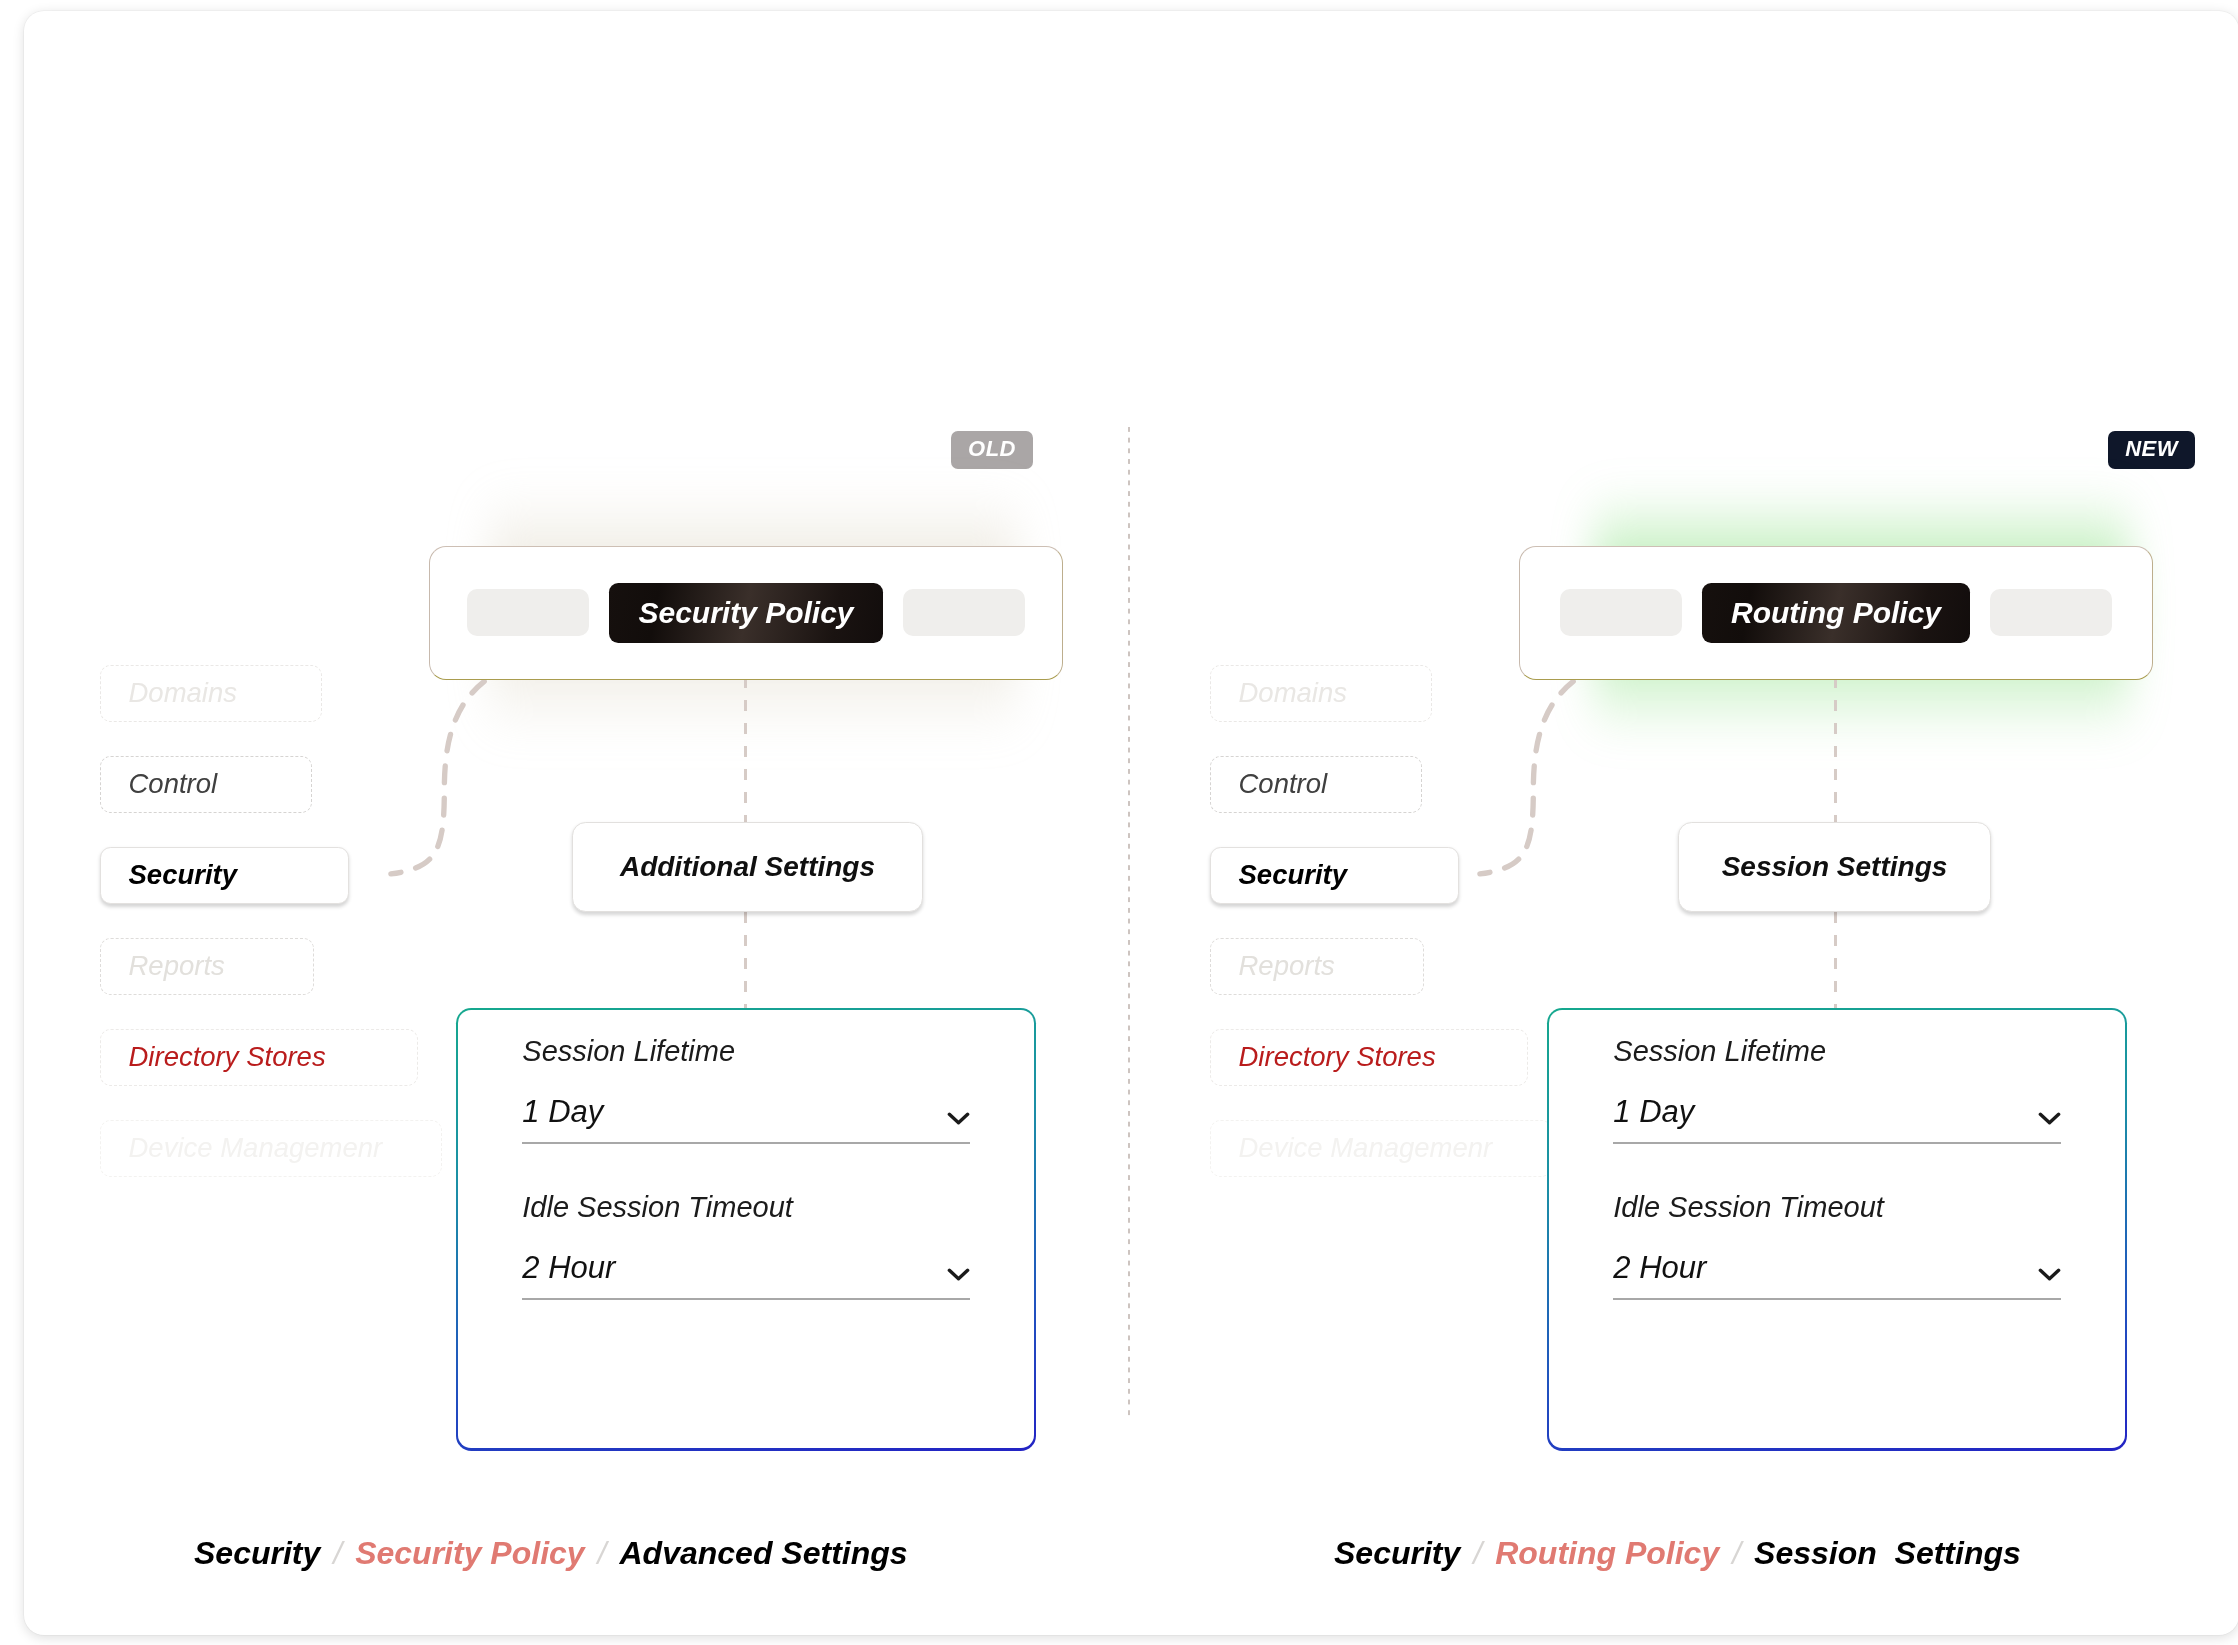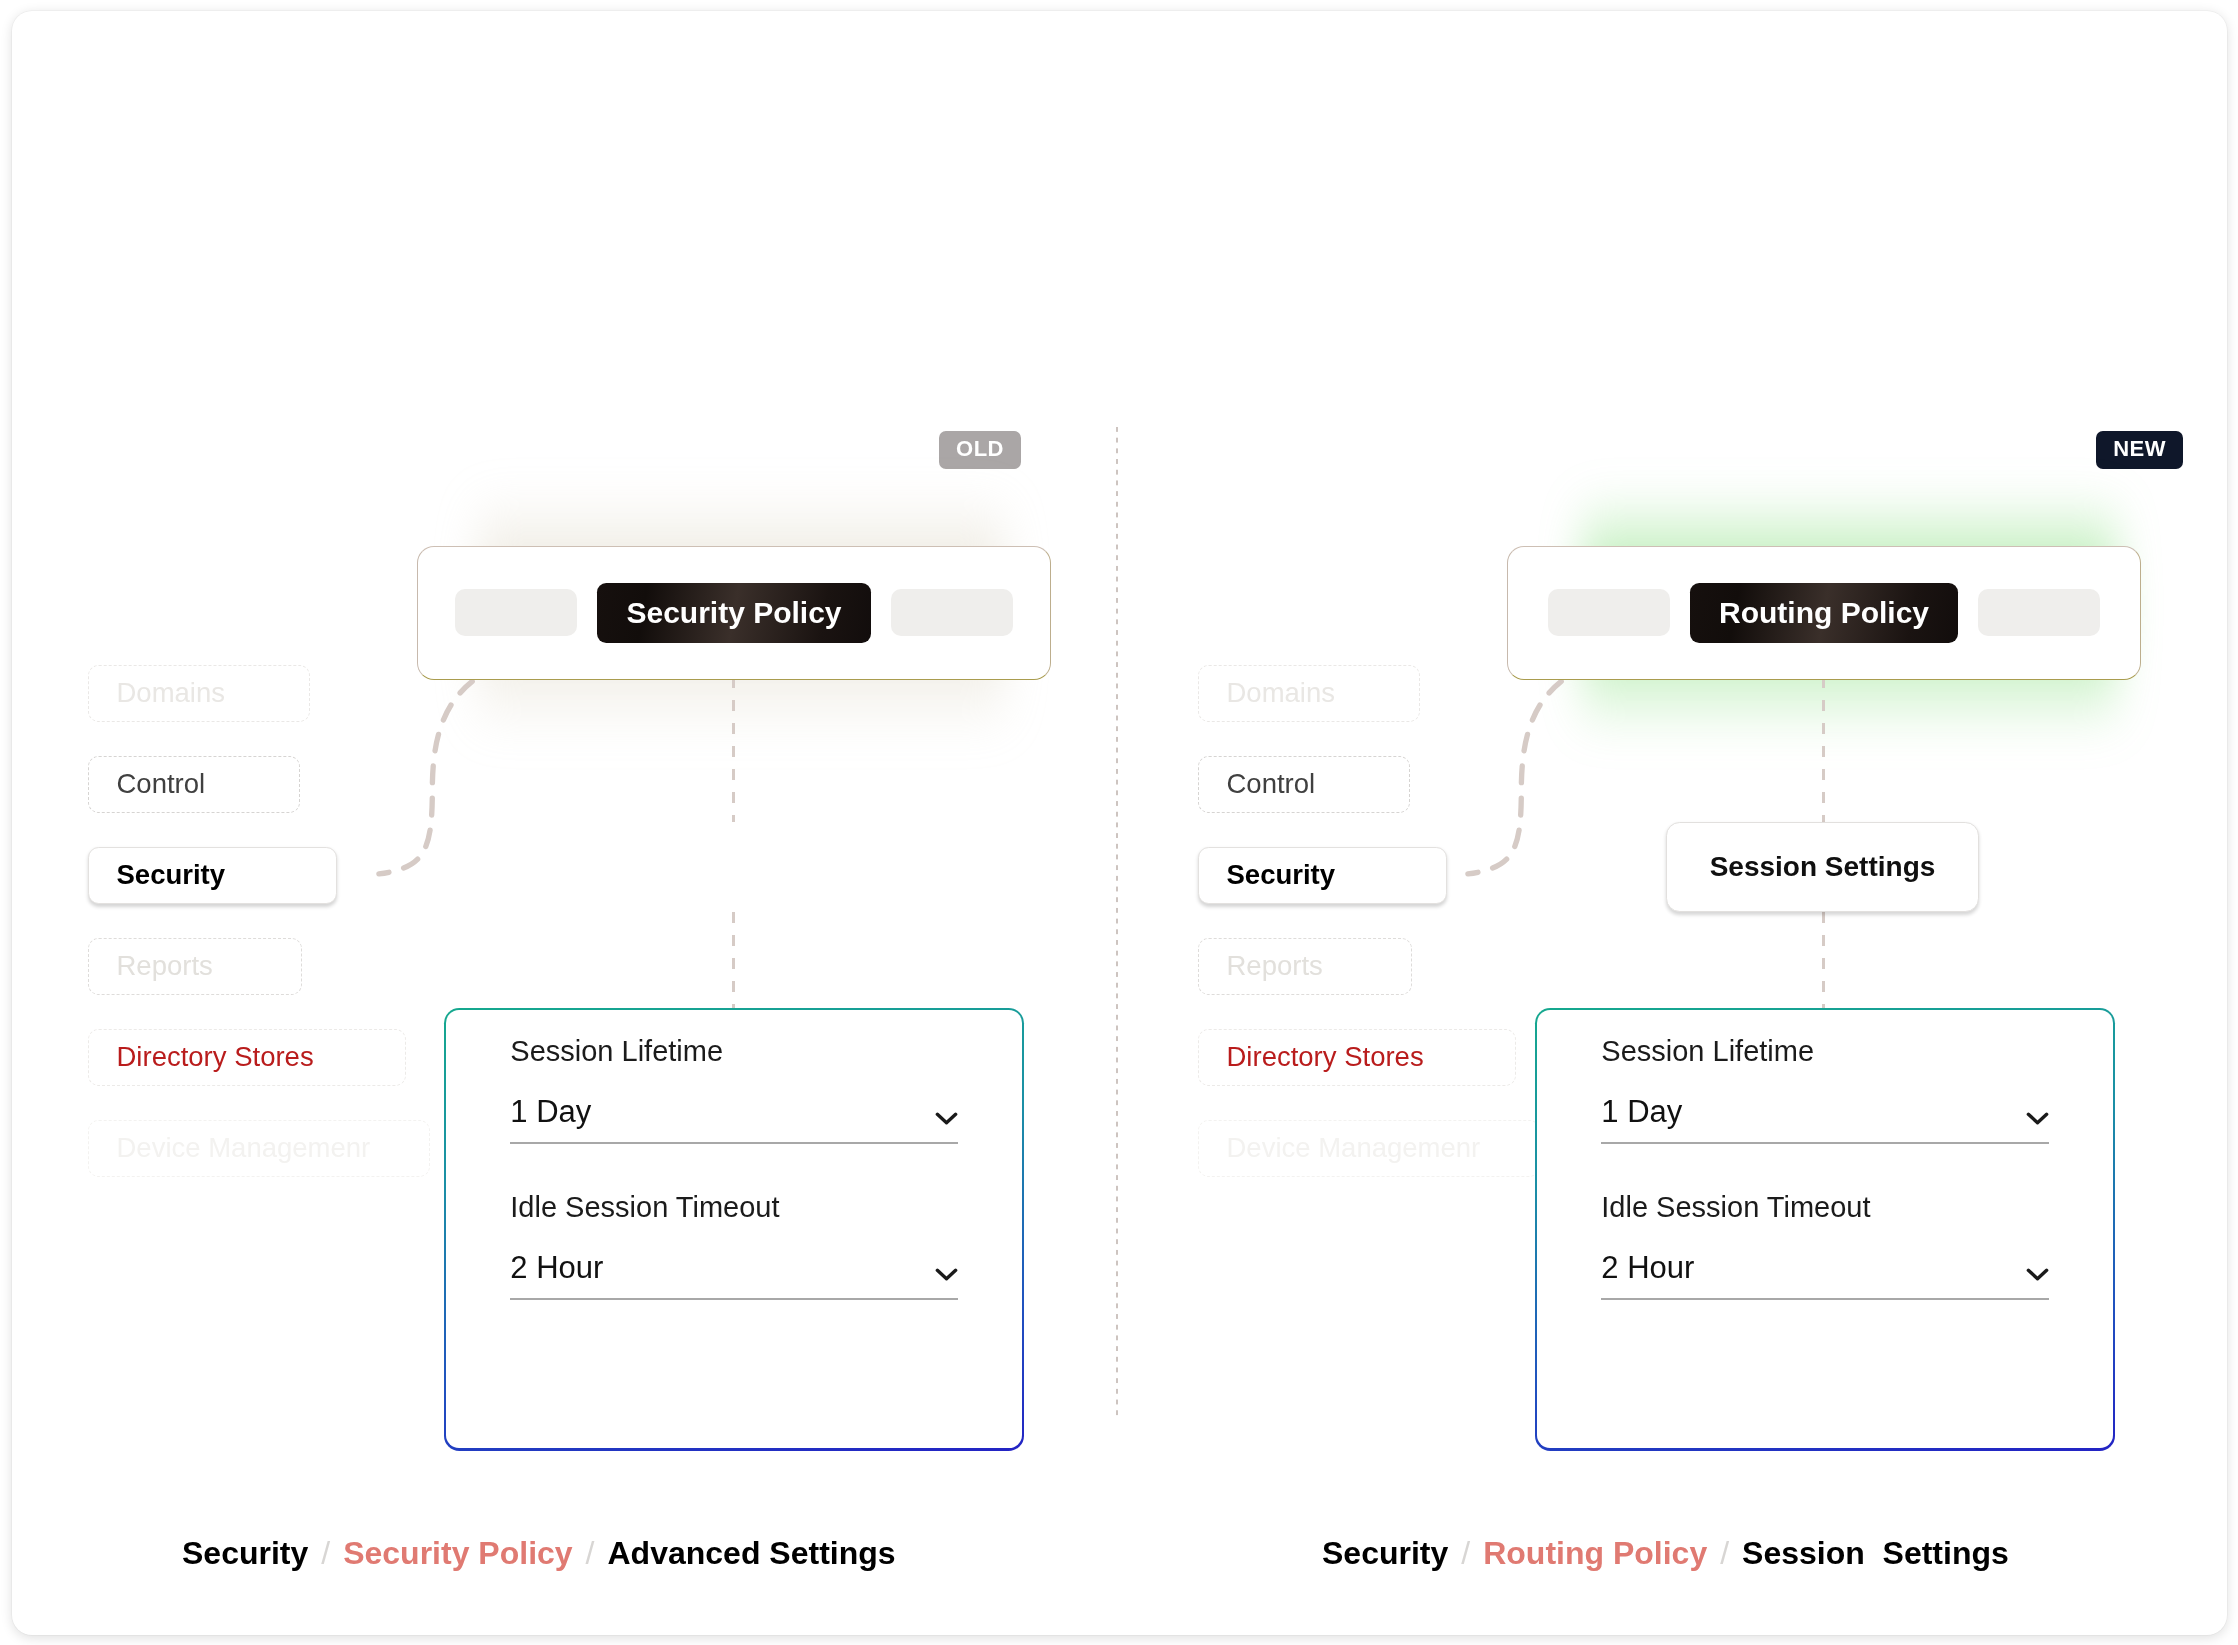--- a/index.html
+++ b/index.html
@@ -8,26 +8,27 @@
   html, body {
     width: 2239px;
     height: 1645px;
     background: #ffffff;
     font-family: "Liberation Sans", "DejaVu Sans", sans-serif;
     overflow: hidden;
   }
 
   .page-card {
     position: absolute;
-    left: 12px; top: 10.7px;
+    left: 24px; top: 10.7px;
     width: 2215px; height: 1624px;
     background: #ffffff;
     border-radius: 20px;
     box-shadow: 0 2.3px 12.2px rgba(0,0,0,0.13), 0 0 0 0.8px rgba(0,0,0,0.035);
     overflow: hidden;
+    font-style: italic;
   }
 
   
   .center-divider {
     position: absolute;
     left: 1104px;
     top: 416px;
     width: 1.5px;
     height: 993px;
     background-image: linear-gradient(to bottom, #cdc4c0 0 4.6px, transparent 4.6px 10.7px);
@@ -278,20 +279,21 @@
       <div class="nav-item ghost g1">Domains</div>
       <div class="nav-item ghost g2">Control</div>
       <div class="nav-item active">Security</div>
       <div class="nav-item ghost g3">Reports</div>
       <div class="nav-item ghost g4">Directory Stores</div>
       <div class="nav-item ghost g5">Device Managemenr</div>
     </div>
 
     <div class="stem s1"></div>
 
+    <div class="settings-chip">Additional Settings</div>
 
     <div class="stem s2"></div>
 
     <div class="form-panel">
       <div class="form-inner">
         <div class="field">
           <div class="field-label">Session Lifetime</div>
           <div class="field-select">
             <span class="field-value">1 Day</span>
             <span class="chevron-down">

